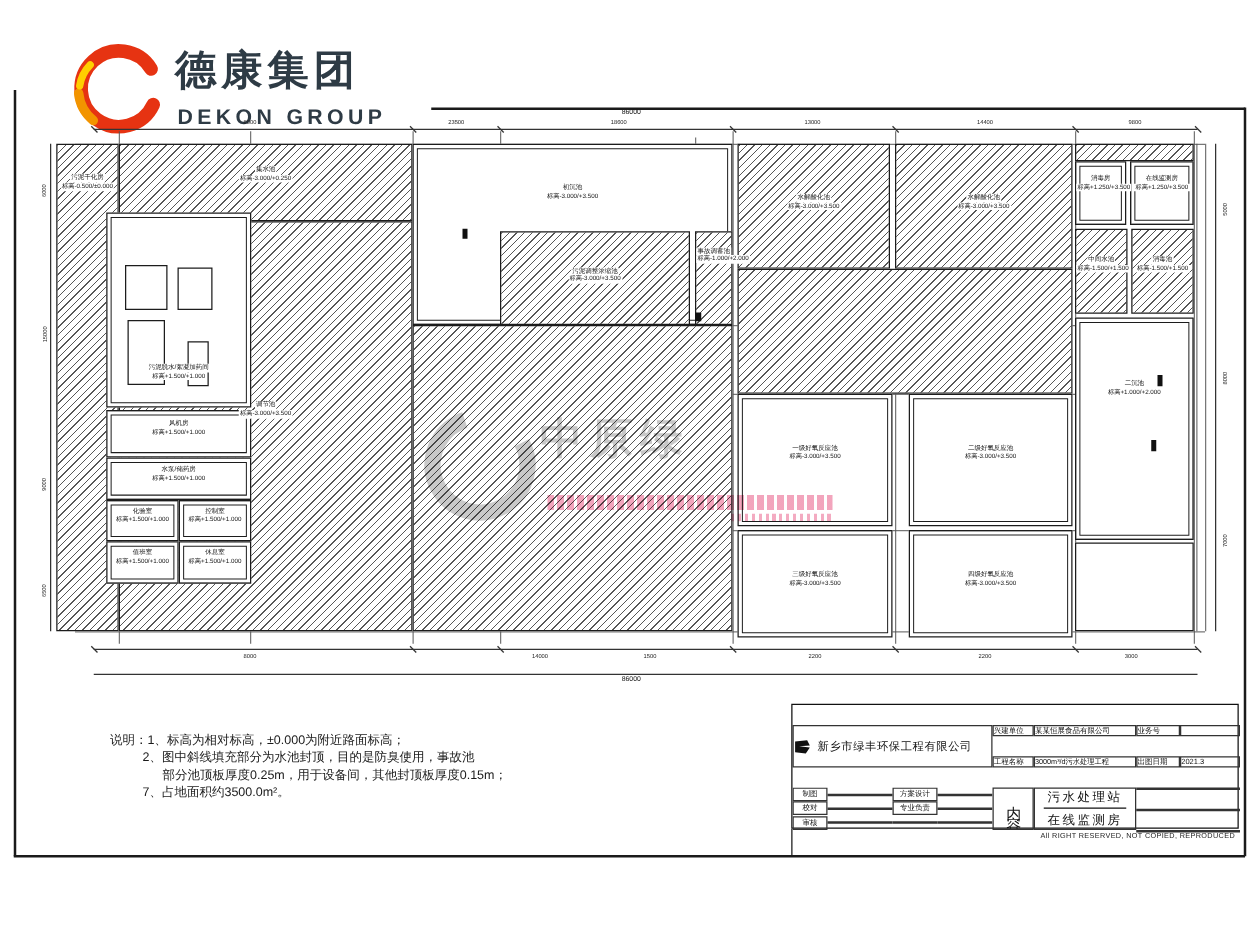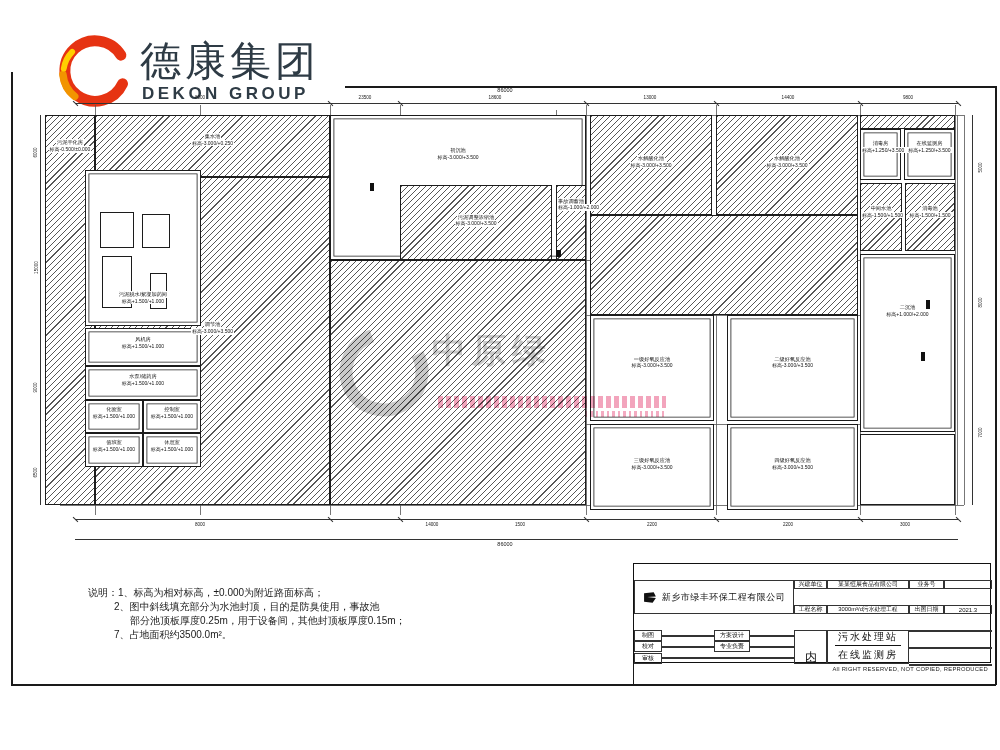--- a/index.html
+++ b/index.html
@@ -1,21 +1,21 @@
 <!DOCTYPE html>
 <html><head>
 <meta charset="utf-8">
 <style>
   html,body{margin:0;padding:0;}
   body{width:1000px;height:750px;position:relative;background:#fff;overflow:hidden;
        font-family:"Liberation Sans","DejaVu Sans",sans-serif;color:#111;}
   
   #brand{position:absolute;left:52px;top:28px;width:300px;height:92px;}
   #brand svg{position:absolute;left:0;top:2px;}
-  #brand .cn{position:absolute;left:88px;top:6px;font-size:41px;font-weight:normal;color:#2e3b45;letter-spacing:4px;}
+  #brand .cn{position:absolute;left:88px;top:6px;font-size:33px;font-weight:bold;color:#2e3b45;letter-spacing:4px;}
   #brand .en{position:absolute;left:90px;top:56px;font-size:17px;font-weight:bold;color:#2e3b45;letter-spacing:3.5px;}
   
   .frame{position:absolute;background:#1a1a1a;}
   
   #plan{position:absolute;left:0;top:0;width:1000px;height:750px;}
   .gl{position:absolute;background:#555;opacity:.8;}
   .tank{position:absolute;box-sizing:border-box;border:1px solid #1c1c1c;background:#fff;}
   .tank.hatch{background-image:repeating-linear-gradient(135deg,rgba(45,45,45,.8) 0 .8px,transparent .8px 4.3px);}
   .tank.dbl{border-width:1.5px;box-shadow:inset 0 0 0 2.5px #fff,inset 0 0 0 3.3px #1c1c1c;}
   .tlabel{position:absolute;left:0;right:0;text-align:center;font-size:5px;line-height:1.3;color:#111;z-index:4;}
@@ -34,21 +34,21 @@
   #wm .pink1{position:absolute;left:118px;top:86px;width:228px;height:12px;opacity:.75;
      background:repeating-linear-gradient(90deg,#ee86a6 0 5px,transparent 5px 8px);}
   #wm .pink2{position:absolute;left:265px;top:101px;width:80px;height:6px;opacity:.7;
      background:repeating-linear-gradient(90deg,#ee86a6 0 2.5px,transparent 2.5px 5.5px);}
   
   #notes{position:absolute;left:88px;top:586px;width:360px;font-size:10px;line-height:14px;color:#1a1a1a;z-index:5;}
   
   #tb{position:absolute;left:633px;top:563px;width:358px;height:100px;box-sizing:border-box;
       display:grid;grid-template-columns:160px 33px 82px 35px 48px;grid-template-rows:25px 25px 17px 17px 16px;
       border:1.6px solid #111;background:#fff;z-index:7;}
-  #tb>div{border:.5px solid #333;display:flex;align-items:center;justify-content:center;
+  #tb>div{border:.5px solid #333;display:flex;align-items:center;justify-content:flex-start;
       font-size:6px;color:#111;box-sizing:border-box;overflow:hidden;text-align:center;margin-top:16px;}
   #tb .company{grid-area:1/1/3/2;gap:4px;font-size:9px;letter-spacing:.5px;}
   #tb .ownerL{grid-area:1/2/2/3;} #tb .owner{grid-area:1/3/2/4;}
   #tb .bizL{grid-area:1/4/2/5;}   #tb .biz{grid-area:1/5/2/6;}
   #tb .projL{grid-area:2/2/3/3;}  #tb .proj{grid-area:2/3/3/4;font-size:5.8px;}
   #tb .dateL{grid-area:2/4/3/5;}  #tb .date{grid-area:2/5/3/6;}
   #tb .people{grid-area:3/1/6/2;display:grid;grid-template-columns:28px 52px 36px 44px;grid-template-rows:1fr 1fr 1fr;border:none;padding:0;}
   #tb .people>div{border:.5px solid #333;display:flex;align-items:center;justify-content:center;font-size:6px;box-sizing:border-box;}
   #tb .contentL{grid-area:3/2/6/3;writing-mode:vertical-rl;font-size:12px;letter-spacing:8px;padding-top:4px;}
   #tb .content{grid-area:3/3/6/4;flex-direction:column;gap:2px;}

